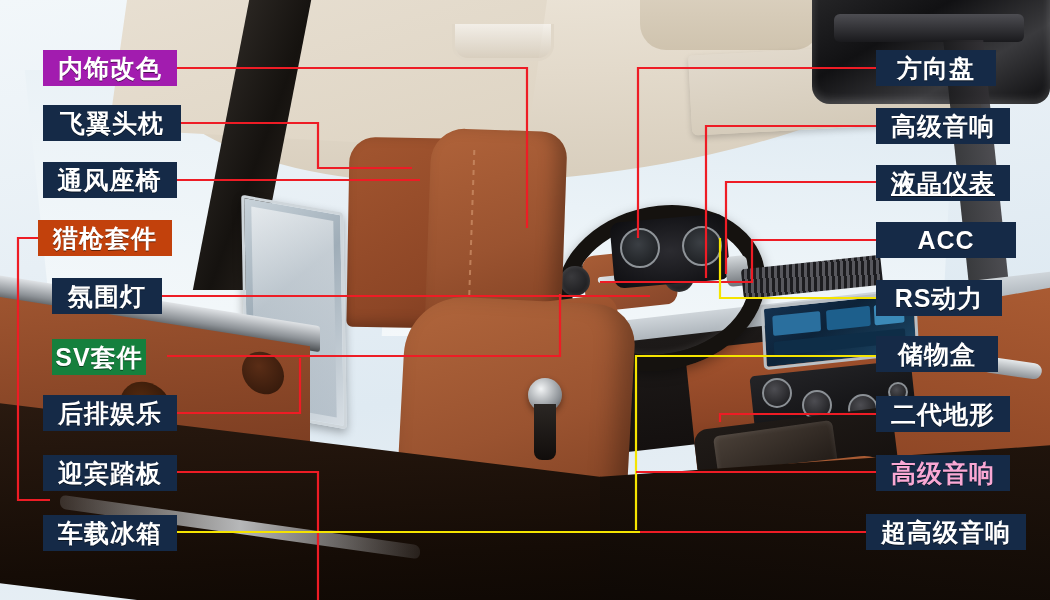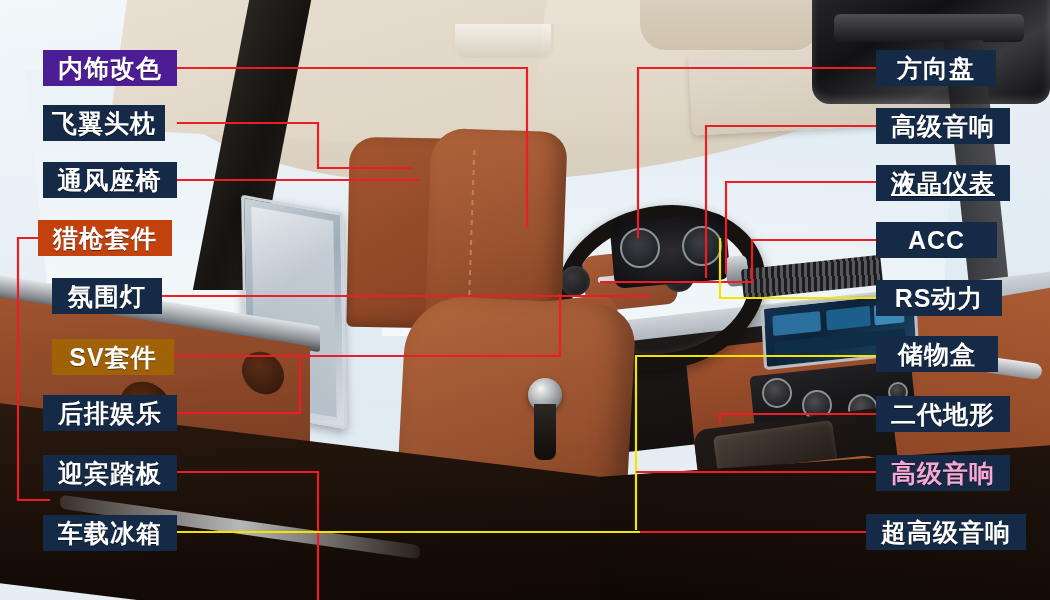--- a/index.html
+++ b/index.html
@@ -482,57 +482,57 @@
         <polyline points="876,126 706,126 706,278" fill="none" stroke="#ee1c25" stroke-width="2.2"></polyline>
         <polyline points="876,182 726,182 726,274" fill="none" stroke="#ee1c25" stroke-width="2.2"></polyline>
         <polyline points="876,240 752,240 752,282 600,282" fill="none" stroke="#ee1c25" stroke-width="2.2"></polyline>
         <polyline points="876,298 720,298 720,238" fill="none" stroke="#f5e400" stroke-width="2.2"></polyline>
         <polyline points="876,356 636,356 636,530" fill="none" stroke="#f5e400" stroke-width="2.2"></polyline>
         <polyline points="876,414 720,414 720,422" fill="none" stroke="#ee1c25" stroke-width="2.2"></polyline>
         <polyline points="876,472 636,472" fill="none" stroke="#ee1c25" stroke-width="2.2"></polyline>
         <polyline points="866,532 640,532" fill="none" stroke="#ee1c25" stroke-width="2.2"></polyline>
       </svg>
     <div id="tags">
-        <div class="tag" style="left: 43px; top: 50px; width: 134px; background: #4c1d95; color: rgb(255, 255, 255);">
+        <div class="tag" style="left: 43px; top: 50px; width: 134px; background: #a21caf; color: rgb(255, 255, 255);">
           <span>内饰改色</span>
         </div>
-        <div class="tag" style="left: 43px; top: 105px; width: 122px; background: rgb(21, 42, 71); color: rgb(255, 255, 255);">
+        <div class="tag" style="left: 43px; top: 105px; width: 138px; background: rgb(21, 42, 71); color: rgb(255, 255, 255);">
           <span>飞翼头枕</span>
         </div>
         <div class="tag" style="left: 43px; top: 162px; width: 134px; background: rgb(21, 42, 71); color: rgb(255, 255, 255); padding-left: 8px;">
           <span>通风座椅</span>
         </div>
         <div class="tag" style="left: 38px; top: 220px; width: 134px; background: #c2410c; color: rgb(255, 255, 255);">
           <span>猎枪套件</span>
         </div>
         <div class="tag" style="left: 52px; top: 278px; width: 110px; background: rgb(21, 42, 71); color: rgb(255, 255, 255);">
           <span>氛围灯</span>
         </div>
-        <div class="tag" style="left: 52px; top: 339px; width: 122px; background: #a16207; color: rgb(255, 255, 255);">
+        <div class="tag" style="left: 52px; top: 339px; width: 94px; background: #15803d; color: rgb(255, 255, 255);">
           <span>SV套件</span>
         </div>
         <div class="tag" style="left: 43px; top: 395px; width: 134px; background: rgb(21, 42, 71); color: rgb(255, 255, 255);">
           <span>后排娱乐</span>
         </div>
         <div class="tag" style="left: 43px; top: 455px; width: 134px; background: rgb(21, 42, 71); color: rgb(255, 255, 255);">
           <span>迎宾踏板</span>
         </div>
         <div class="tag" style="left: 43px; top: 515px; width: 134px; background: rgb(21, 42, 71); color: rgb(255, 255, 255);">
           <span>车载冰箱</span>
         </div>
         <div class="tag" style="left: 876px; top: 50px; width: 120px; background: rgb(21, 42, 71); color: rgb(255, 255, 255);">
           <span>方向盘</span>
         </div>
         <div class="tag" style="left: 876px; top: 108px; width: 134px; background: rgb(21, 42, 71); color: rgb(255, 255, 255);">
           <span>高级音响</span>
         </div>
         <div class="tag" style="left: 876px; top: 165px; width: 134px; background: rgb(21, 42, 71); color: rgb(255, 255, 255); text-decoration: underline;">
           <span>液晶仪表</span>
         </div>
-        <div class="tag" style="left: 876px; top: 222px; width: 121px; background: rgb(21, 42, 71); color: rgb(255, 255, 255);">
+        <div class="tag" style="left: 876px; top: 222px; width: 140px; background: rgb(21, 42, 71); color: rgb(255, 255, 255);">
           <span>ACC</span>
         </div>
         <div class="tag" style="left: 876px; top: 280px; width: 126px; background: rgb(21, 42, 71); color: rgb(255, 255, 255);">
           <span>RS动力</span>
         </div>
         <div class="tag" style="left: 876px; top: 336px; width: 122px; background: rgb(21, 42, 71); color: rgb(255, 255, 255);">
           <span>储物盒</span>
         </div>
         <div class="tag" style="left: 876px; top: 396px; width: 134px; background: rgb(21, 42, 71); color: rgb(255, 255, 255);">
           <span>二代地形</span>

